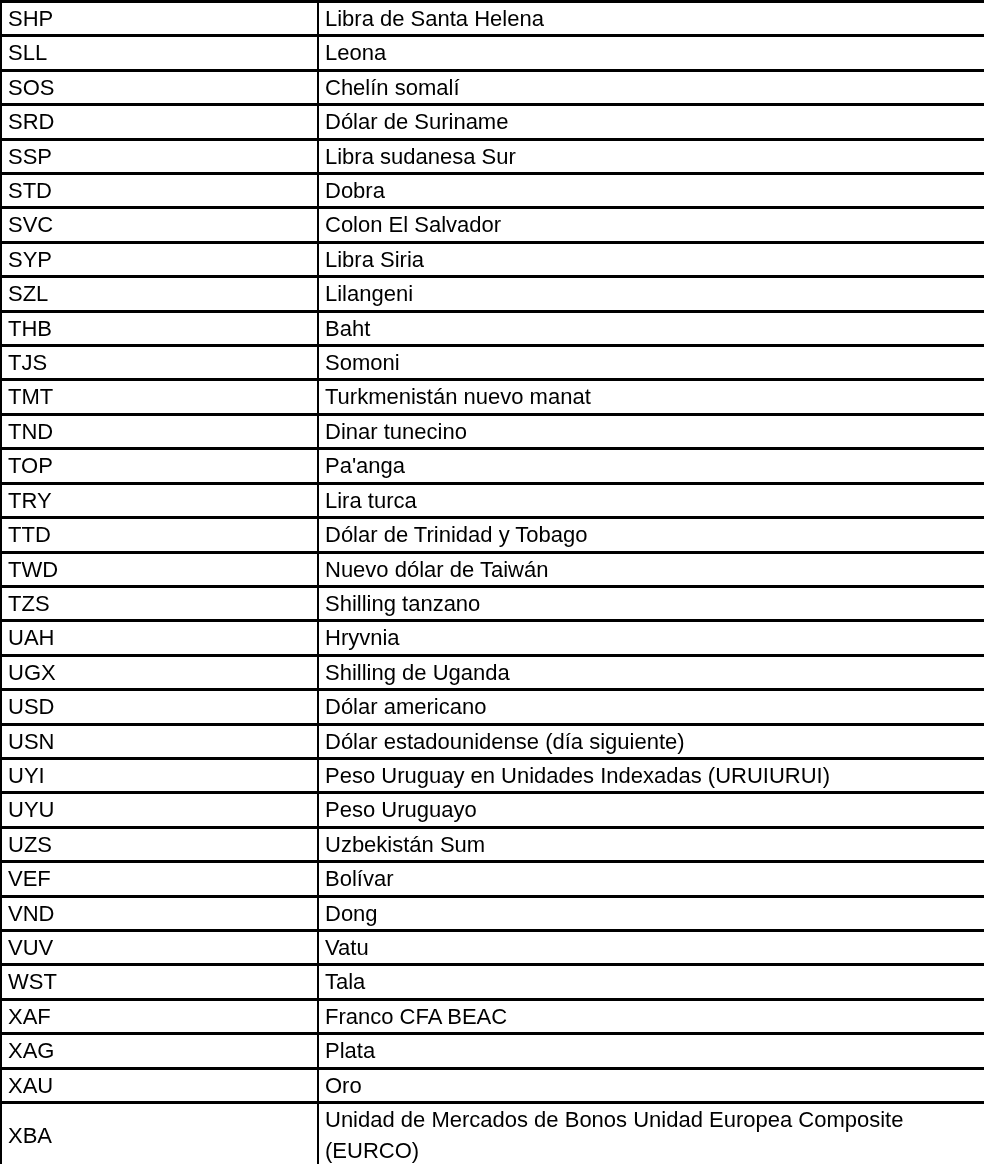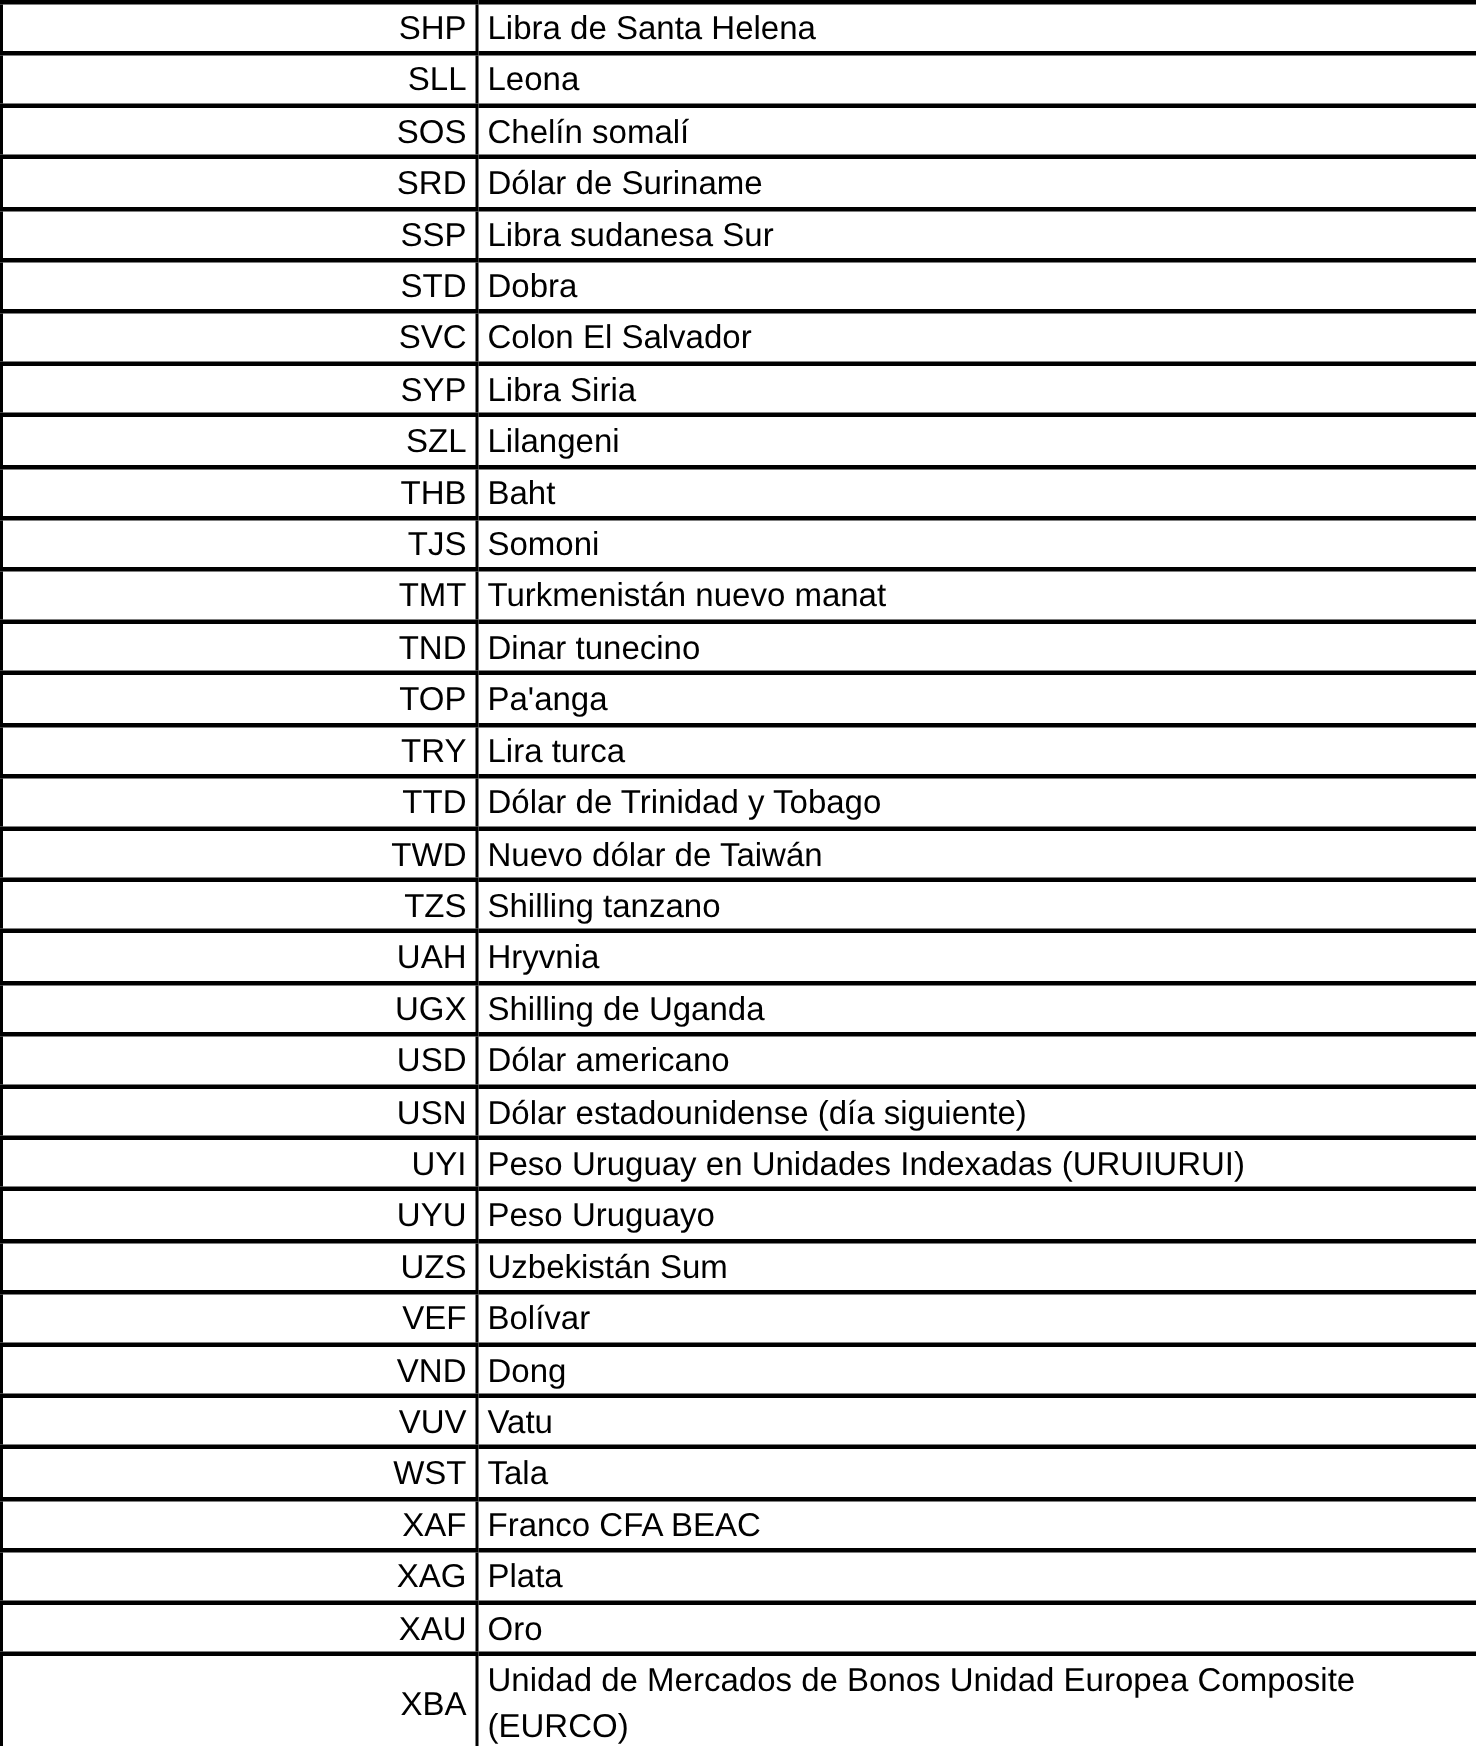--- a/index.html
+++ b/index.html
@@ -29,21 +29,21 @@
   table.currency-table td {
     border: 3px solid var(--border-color, #000000);
     border-left-width: 2px;
     border-right-width: 2px;
     padding: 0 6px;
     line-height: 31.4px;
     vertical-align: middle;
     word-wrap: break-word;
   }
   td.code-cell {
-    text-align: right;
+    text-align: left;
     padding: 0;
   }
   td.name-cell {
     text-align: left;
   }
 </style>
 </head>
 <body>
 
 <div class="table-viewport">

